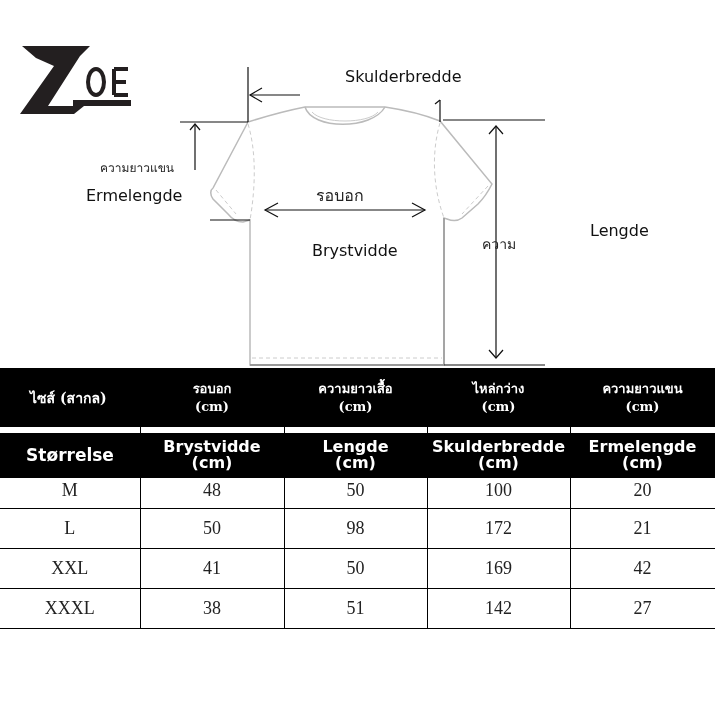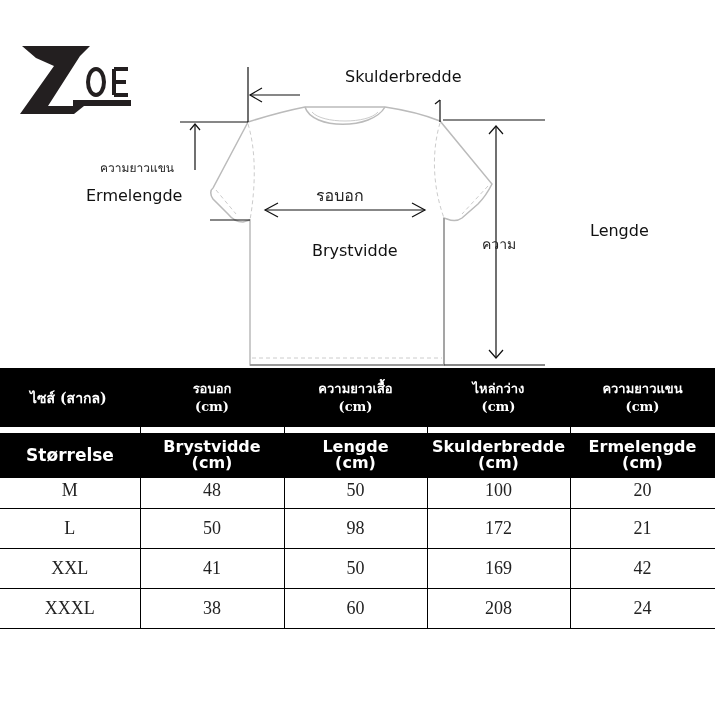--- a/index.html
+++ b/index.html
@@ -171,19 +171,19 @@
     <tr class="row">
       <td>XXL</td>
       <td>41</td>
       <td>50</td>
       <td>169</td>
       <td>42</td>
     </tr>
     <tr class="row">
       <td>XXXL</td>
       <td>38</td>
-      <td>60</td>
-      <td>208</td>
-      <td>24</td>
+      <td>51</td>
+      <td>142</td>
+      <td>27</td>
     </tr>
   </tbody>
     </table>
 </div>
 
 </body></html>

